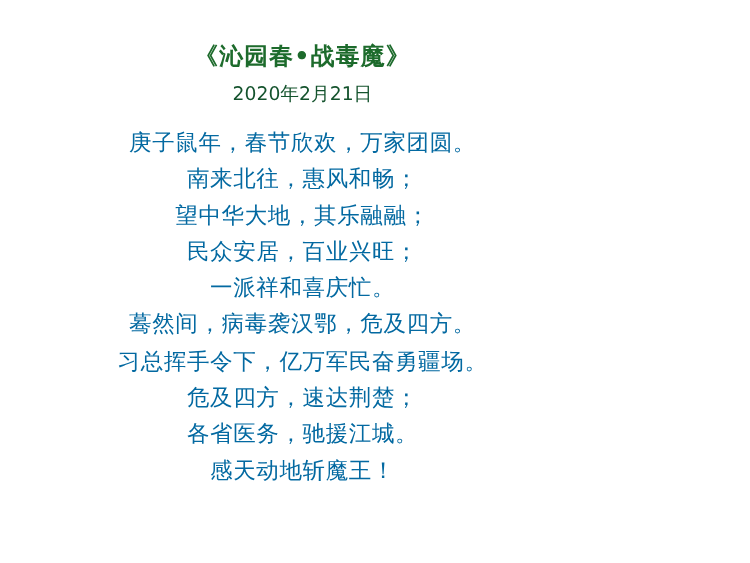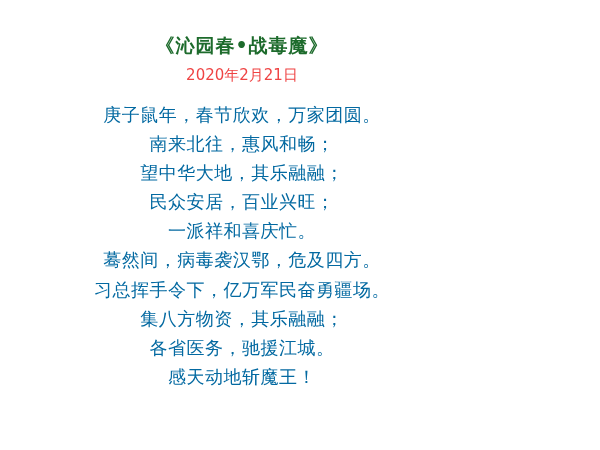--- a/index.html
+++ b/index.html
@@ -27,21 +27,21 @@
     font-size: 19px;
     font-weight: bold;
     letter-spacing: 1px;
     color: #1d6b2c;
     margin: 6px 0 2px 0;
     text-align: center;
     line-height: 1.4;
   }
   .poem-date {
     font-size: 15px;
-    color: #ef4444;
+    color: #14532d;
     text-align: center;
     margin: 4px 0 14px 0;
     line-height: 1.4;
   }
   .poem-body {
     display: flex;
     flex-direction: column;
     align-items: center;
     width: 100%;
   }
@@ -64,18 +64,18 @@
   <div class="poem-date">2020年2月21日</div>
 
   <div class="poem-body">
     <div class="poem-line">庚子鼠年，春节欣欢，万家团圆。</div>
     <div class="poem-line">南来北往，惠风和畅；</div>
     <div class="poem-line">望中华大地，其乐融融；</div>
     <div class="poem-line">民众安居，百业兴旺；</div>
     <div class="poem-line">一派祥和喜庆忙。</div>
     <div class="poem-line">蓦然间，病毒袭汉鄂，危及四方。</div>
     <div class="poem-line">习总挥手令下，亿万军民奋勇疆场。</div>
-    <div class="poem-line">集八方物资，其乐融融；</div>
+    <div class="poem-line">危及四方，速达荆楚；</div>
     <div class="poem-line">各省医务，驰援江城。</div>
     <div class="poem-line">感天动地斩魔王！</div>
   </div>
 
 </div>
 
 </body></html>

